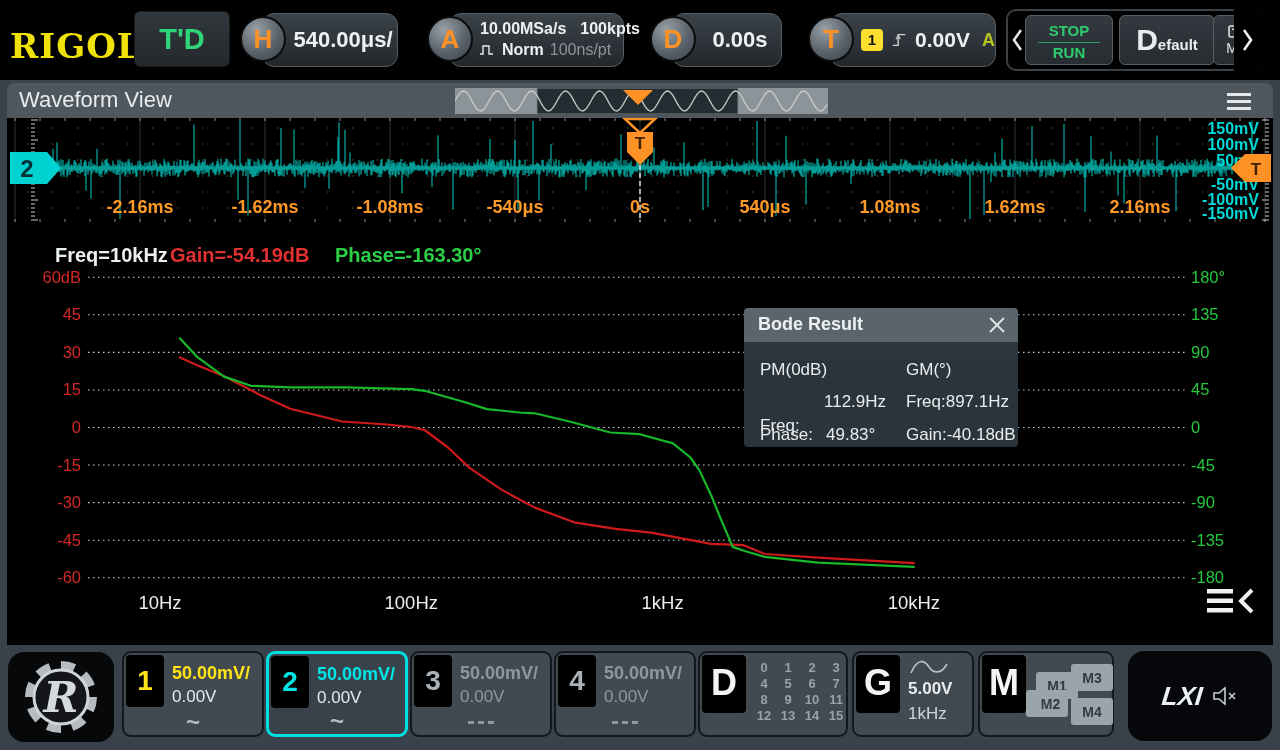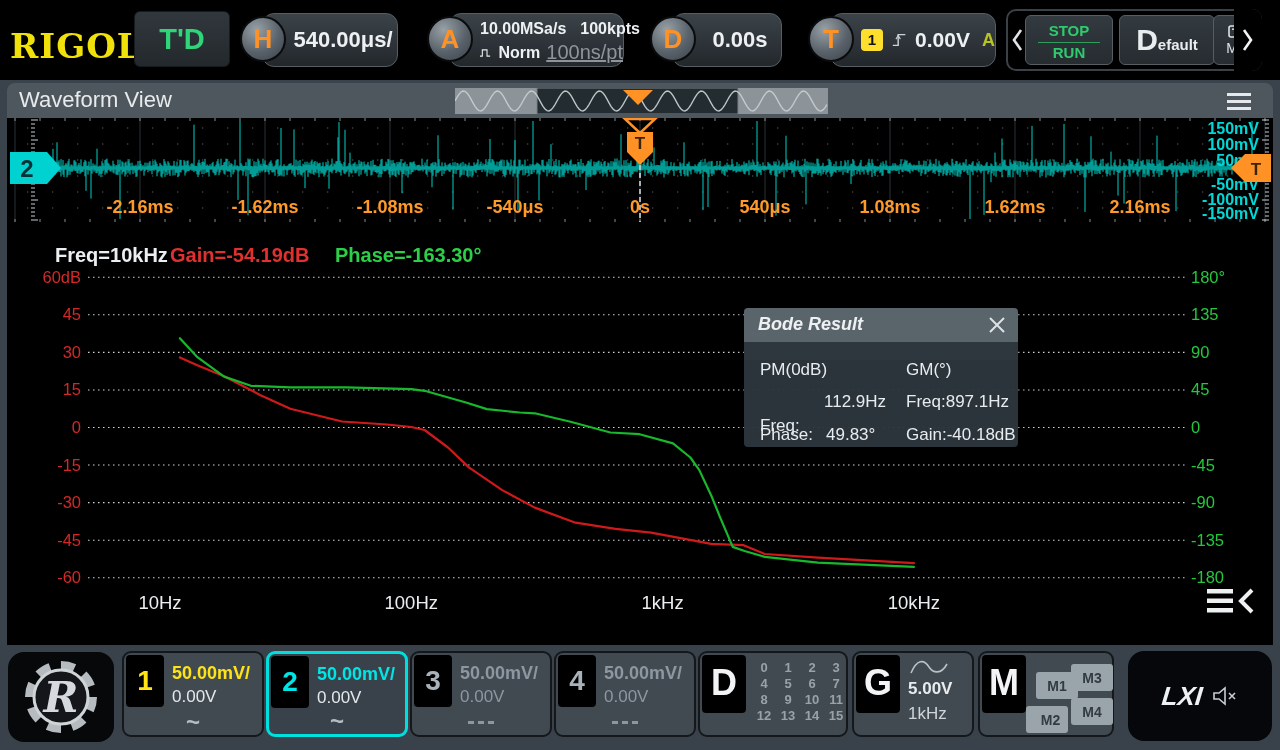--- a/index.html
+++ b/index.html
@@ -13,21 +13,21 @@
   .tstat { position:absolute; left:134px; top:11px; width:96px; height:56px; background:linear-gradient(#31383d,#23282c); border:1px solid #171b1e; border-radius:6px; color:#2fd579; font-size:29px; font-weight:bold; font-family:inherit; }
   .pill { position:absolute; top:13px; height:54px; background:linear-gradient(#3b4349,#22272b); border:1px solid #565e64; border-radius:12px; }
   .cbadge { position:absolute; left:-23px; top:2px; width:46px; height:46px; border-radius:50%; background:radial-gradient(circle at 35% 28%, #99a1a7, #59616a 55%, #3c4349); border:2px solid #0a0b0c; color:#ff9125; font-size:26px; font-weight:bold; display:flex; align-items:center; justify-content:center; }
   .pv { display:block; text-align:center; padding-left:26px; line-height:52px; color:#eef1f3; font-size:22px; font-weight:bold; }
   .h-pill { left:262px; width:136px; }
   .a-pill { left:449px; width:175px; }
   .a-rows { padding-left:30px; padding-top:6px; }
   .a-r1 { display:flex; gap:14px; font-size:16px; font-weight:bold; color:#eef1f3; }
   .a-r2 { display:flex; align-items:center; gap:6px; margin-top:3px; }
   .norm { font-size:16px; font-weight:bold; color:#eef1f3; }
-  .res { font-size:20px; color:#8d959b;text-decoration:underline; }
+  .res { font-size:16px; color:#8d959b; }
   .d-pill { left:672px; width:110px; }
   .t-pill { left:830px; width:166px; display:flex; align-items:center; padding-left:30px; gap:8px; }
   .tsrc { width:22px; height:22px; background:#ffdf2e; border-radius:4px; color:#151311; font-size:15px; line-height:22px; font-weight:bold; text-align:center; flex:none; }
   .tlev { font-size:21px; color:#eef1f3; font-weight:bold; }
   .tcoup { font-size:18px; color:#b7c322; font-weight:bold; margin-left:4px; }
   .cluster { position:absolute; left:1006px; top:9px; width:256px; height:62px; background:#000; border:2px solid #3a4147; border-radius:10px; }
   .chl { position:absolute; left:2px; top:16px; }
   .cluster button { position:absolute; background:linear-gradient(#333a40,#262c30); border:1px solid #565e64; border-radius:6px; font-family:inherit; cursor:pointer; }
   .stoprun { left:17px; top:4px; width:88px; height:50px; padding-top:5px; }
   .stop,.run { display:block; text-align:center; color:#2ecb6e; font-size:15px; font-weight:bold; line-height:1.25; }
@@ -46,21 +46,21 @@
   .hamb { position:absolute; right:22px; top:10px; width:24px; cursor:pointer; }
   .hamb span { display:block; height:3px; background:#e4e8ea; margin-bottom:4px; }
   .wv-strip { position:absolute; left:7px; top:38px; width:1266px; height:104px; background:#000; overflow:hidden; }
   .bode { position:absolute; left:7px; top:142px; width:1266px; height:423px; background:#000; }
   .readout span { position:absolute; top:22px; font-size:20px; font-weight:bold; }
   .ro-f { left:48px; color:#eceff1; }
   .ro-g { left:163px; color:#e03030; }
   .ro-p { left:328px; color:#2bcf48; }
   #bode-svg { position:absolute; left:0; top:0; }
   .popup { position:absolute; left:737px; top:86px; width:274px; height:139px; border-radius:4px; overflow:hidden; box-shadow:0 3px 12px rgba(0,0,0,.6); }
-  .pop-title { position:relative; height:52px; background:#5a646b;font-style:italic; }
+  .pop-title { position:relative; height:52px; background:#5a646b; }
   .pop-title > span { position:absolute; left:14px; top:6px; font-size:18px; font-weight:bold; color:#eef1f3; }
   .close { position:absolute; right:12px; top:8px; cursor:pointer; }
   .pop-body { position:absolute; left:0; right:0; top:34px; bottom:0; background:rgba(44,54,61,0.97); }
   .pop-body span { position:absolute; font-size:17px; color:#e8ecee; }
   .ph1 { left:16px; top:18px; } .ph2 { left:162px; top:18px; }
   .pfl { left:16px; top:50px;margin-top:24px; } .pfv { left:80px; top:50px; } .gfv { left:162px; top:50px; }
   .ppl { left:16px; top:83px; } .ppv { left:82px; top:83px; } .ggv { left:162px; top:83px; }
   .collapse { position:absolute; left:1200px; top:366px; cursor:pointer; }
 
   
@@ -81,21 +81,21 @@
   .dtile { left:698px; width:150px; }
   .bigbadge { position:absolute; left:2px; top:2px; width:44px; height:58px; background:#000; border-radius:4px; color:#f2f4f6; font-size:36px; font-weight:bold; text-align:center; line-height:56px; }
   .dgrid { position:absolute; left:52px; top:7px; display:grid; grid-template-columns:repeat(4,24px); font-size:13px; font-weight:bold; color:#99a2a9; text-align:center; line-height:16px; }
   .gtile { left:852px; width:122px; }
   .sine { position:absolute; left:54px; top:6px; }
   .gv { position:absolute; left:54px; top:26px; font-size:17px; color:#e8ecee; font-weight:bold; }
   .gf { position:absolute; left:54px; top:51px; font-size:17px; color:#cfd5d9; }
   .mtile { left:978px; width:136px; }
   .mbtn { position:absolute; width:42px; height:27px; background:#9aa4ab; border:none; border-radius:3px; color:#333b42; font-size:14px; font-weight:bold; font-family:inherit; cursor:pointer; }
   .m1 { left:56px; top:11px;margin-top:8px; } .m3 { left:91px; top:11px; }
-  .m2 { left:46px; top:53px;padding-left:7px; } .m4 { left:91px; top:45px; }
+  .m2 { left:46px; top:37px;padding-left:7px; } .m4 { left:91px; top:45px; }
   .lxitile { position:absolute; left:1128px; top:6px; width:144px; height:90px; background:#05070a; border-radius:16px; display:flex; align-items:center; justify-content:center; gap:10px; }
   .lxi { font-size:26px; font-weight:bold; font-style:italic; color:#eef1f3; transform:skewX(-6deg); }
 </style>
 </head>
 <body>
 
 <div class="screen">
 
   <header class="topbar">
     <div class="logo">RIGOL</div>

